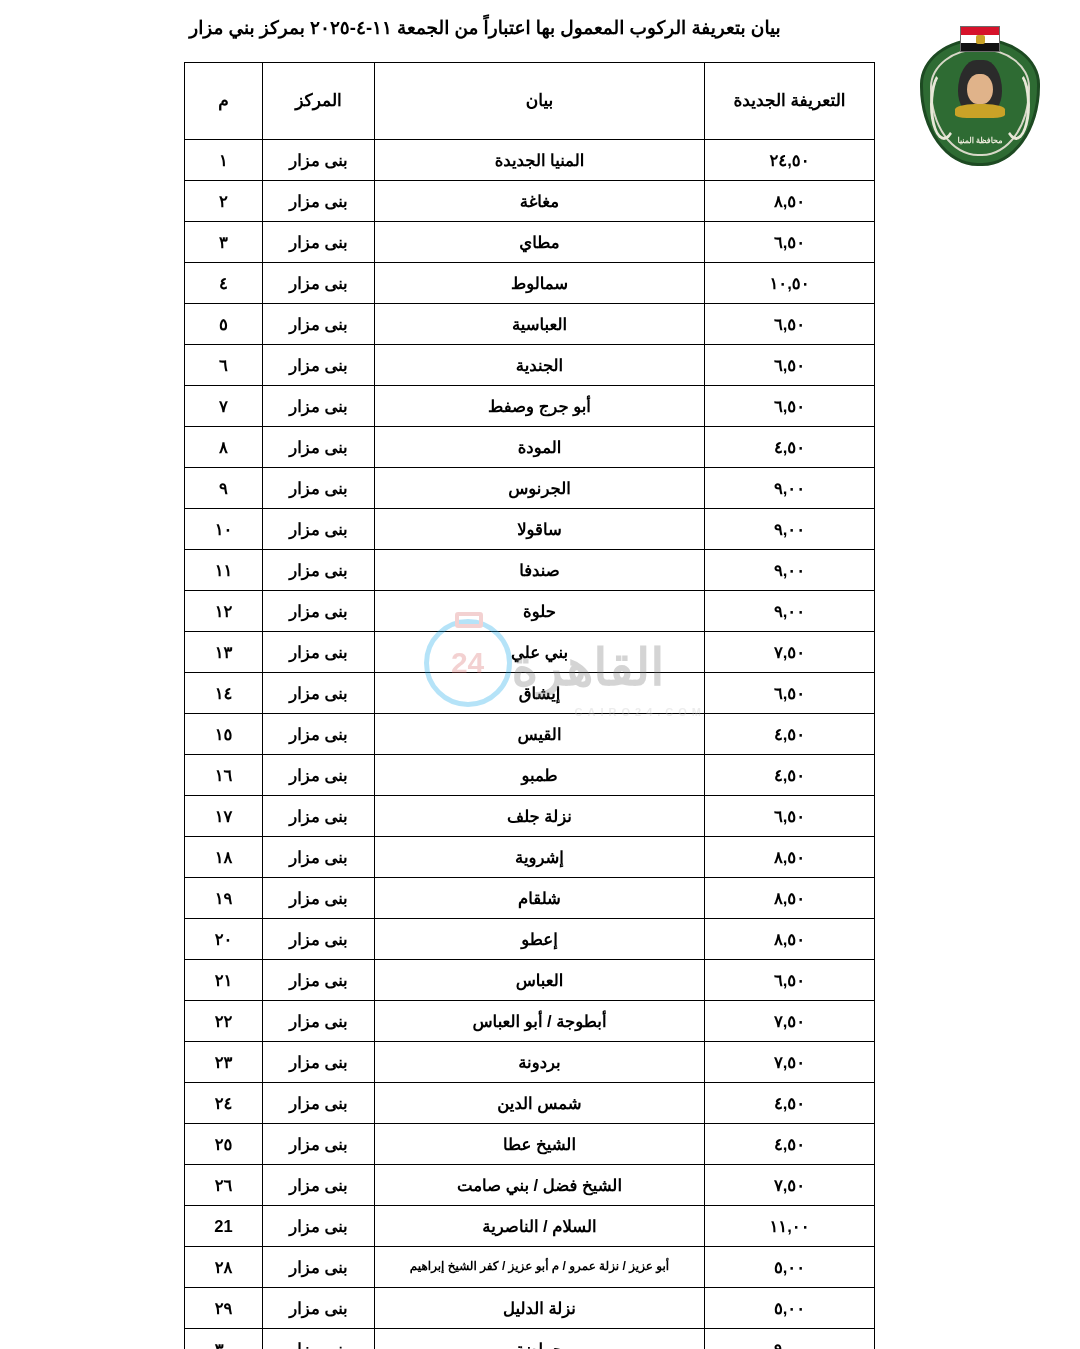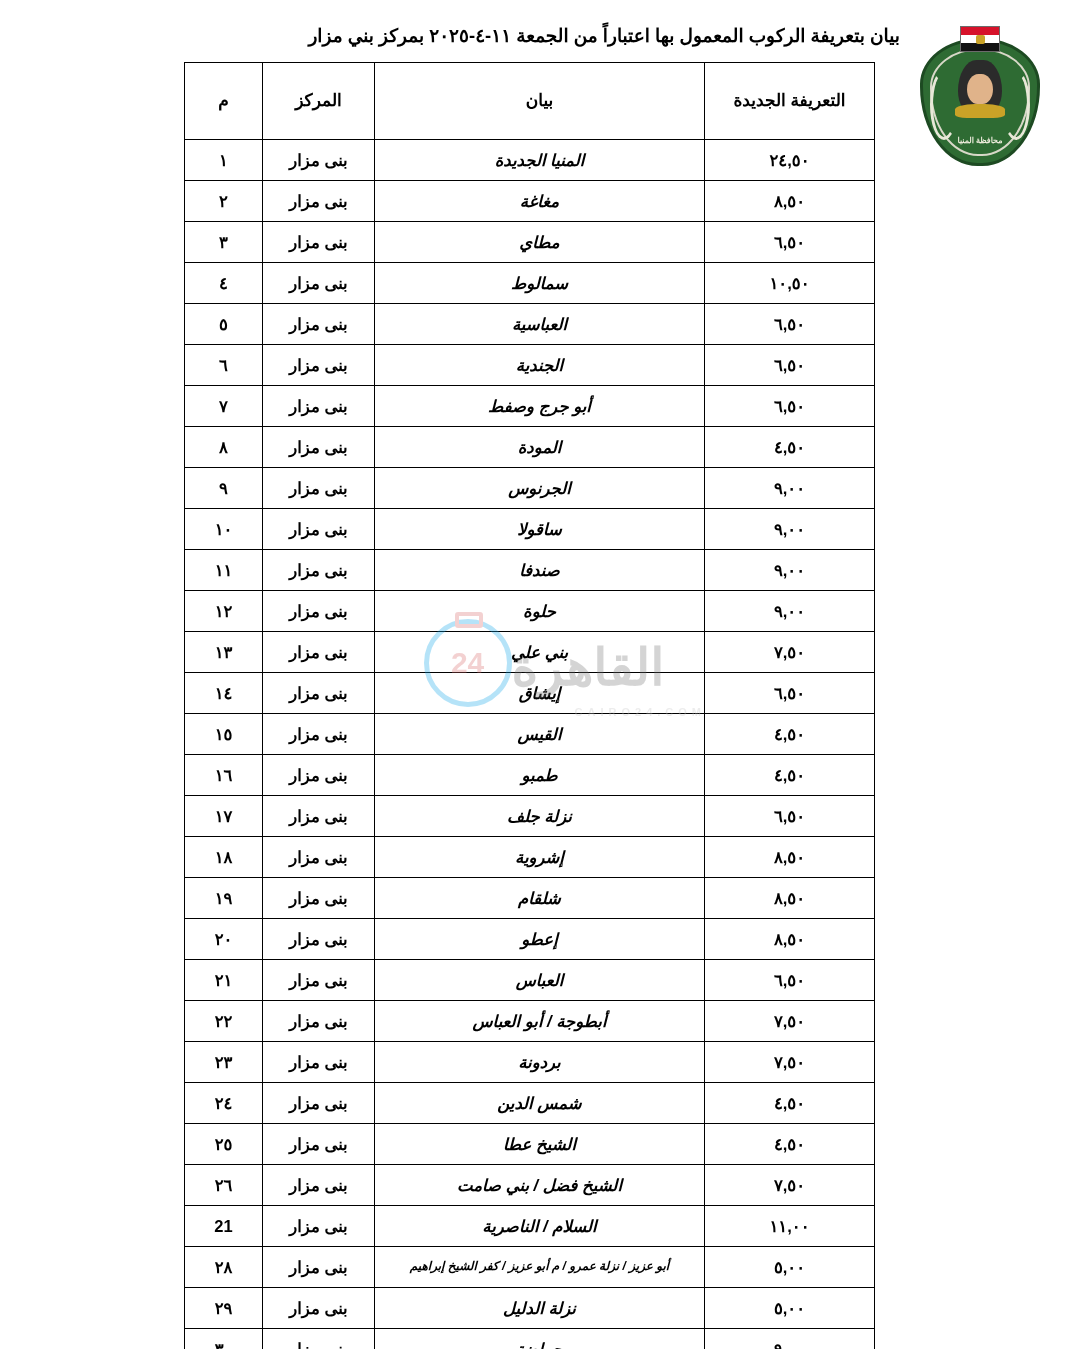--- a/index.html
+++ b/index.html
@@ -27,23 +27,24 @@
   .header-row {
     position: absolute;
     top: 6px;
     right: 0;
     left: 0;
     height: 150px;
   }
 
   .doc-title {
     position: absolute;
-    top: 16px;
+    top: 8px;
     right: 180px;
     width: 830px;
+    text-align: center;
     font-size: 18.5px;
     font-weight: bold;
     line-height: 1.5;
     direction: rtl;
     color: #000;
     letter-spacing: 0px;
   }
 
   
   .emblem {
@@ -176,21 +177,21 @@
   col.c-no    { width: 78px; }
   col.c-ctr   { width: 112px; }
   col.c-stmt  { width: 330px; }
   col.c-fare  { width: 170px; }
 
   table.tariff tbody td {
     height: 36px;
     font-size: 16.5px;
   }
   td.fare { font-size: 16px; letter-spacing: 0.5px; }
-  td.stmt { font-size: 16.5px; font-style: italic; }
+  td.stmt { font-size: 16.5px; }
   tr.tall td { height: 60px; }
   tr.tall td.stmt { line-height: 1.45; font-size: 12px; }
 
   
   .watermark {
     position: absolute;
     top: 598px;
     right: 370px;
     width: 340px;
     height: 130px;

